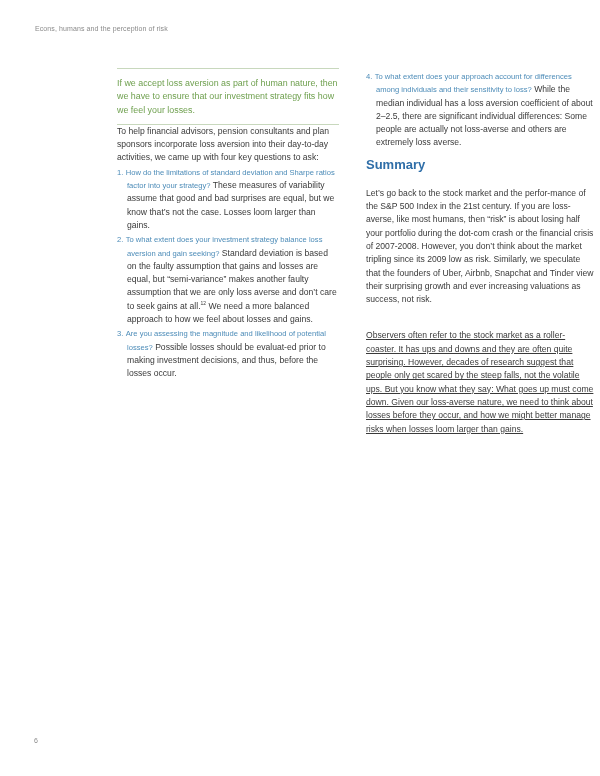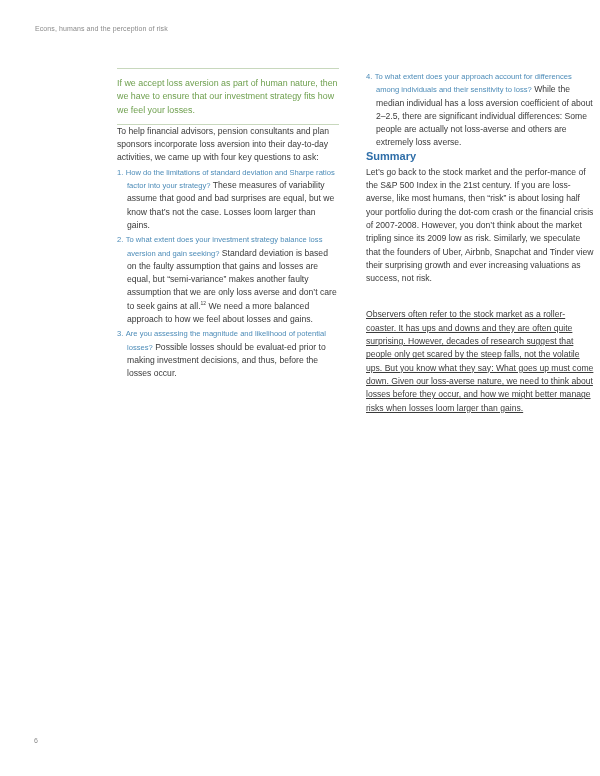--- a/index.html
+++ b/index.html
@@ -9,22 +9,22 @@
   .page-number { position: absolute; left: 34px; top: 737px; font-size: 7px; color: #8a8a8a; }
   .col { position: absolute; top: 68px; width: 222px; font-size: 8.6px; line-height: 13.3px; }
   .col-left { left: 117px; }
   .col-right { left: 366px; top: 70px; width: 228px; }
   .pullquote { border-top: 1.5px solid #c8d8bd; border-bottom: 1.5px solid #c8d8bd;
                padding: 8px 0 7px 0; color: #6fa04f; font-size: 8.9px; line-height: 13.3px; }
   .intro { }
   .q { margin-top: 1px; padding-left: 10px; text-indent: -10px; }
   .q-lead { color: #4d8cb8; font-size: 7.6px; }
   .col-right .q { margin-top: 0; }
-  .section-heading { color: #2f6ea8; font-weight: bold; font-size: 11px; line-height: 12px; }
-  .para { margin-top: 4px; }
+  .section-heading { color: #2f6ea8; font-weight: bold; font-size: 13px; margin-top: 9px; line-height: 12px; }
+  .para { margin-top: 16px; }
   .para + .para { margin-top: 23px; text-decoration: underline; }
   sup { font-size: 5px; vertical-align: 4px; line-height: 0; }
 </style>
 </head>
 <body>
 
 <div class="running-head">Econs, humans and the perception of risk</div>
 
 <div class="col col-left">
   <div class="pullquote">If we accept loss aversion as part of human nature, then we have to ensure that our investment strategy fits how we feel your losses.</div>

